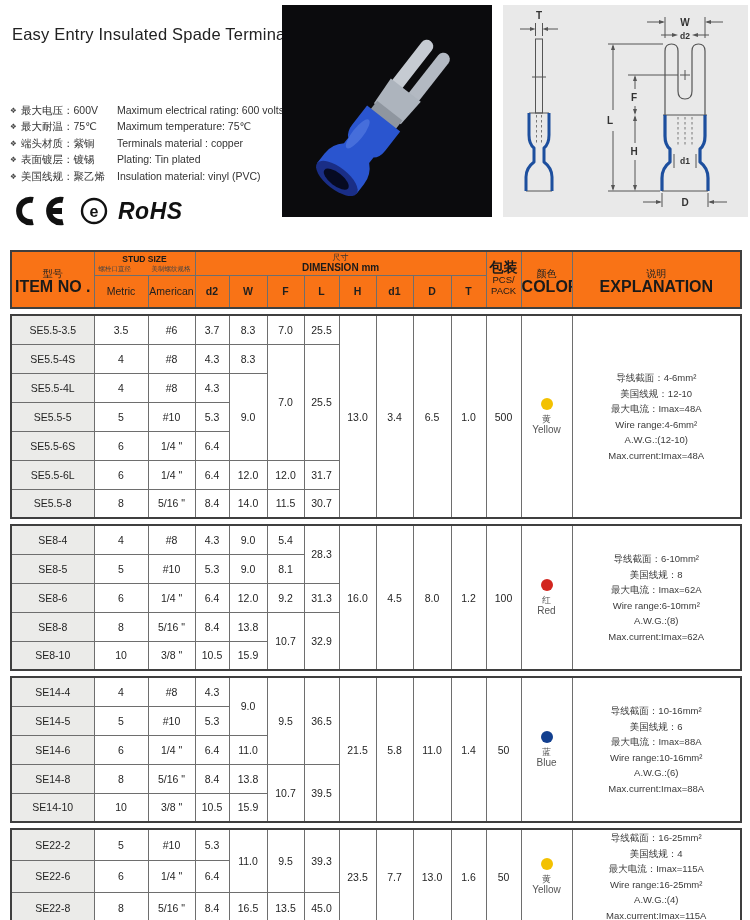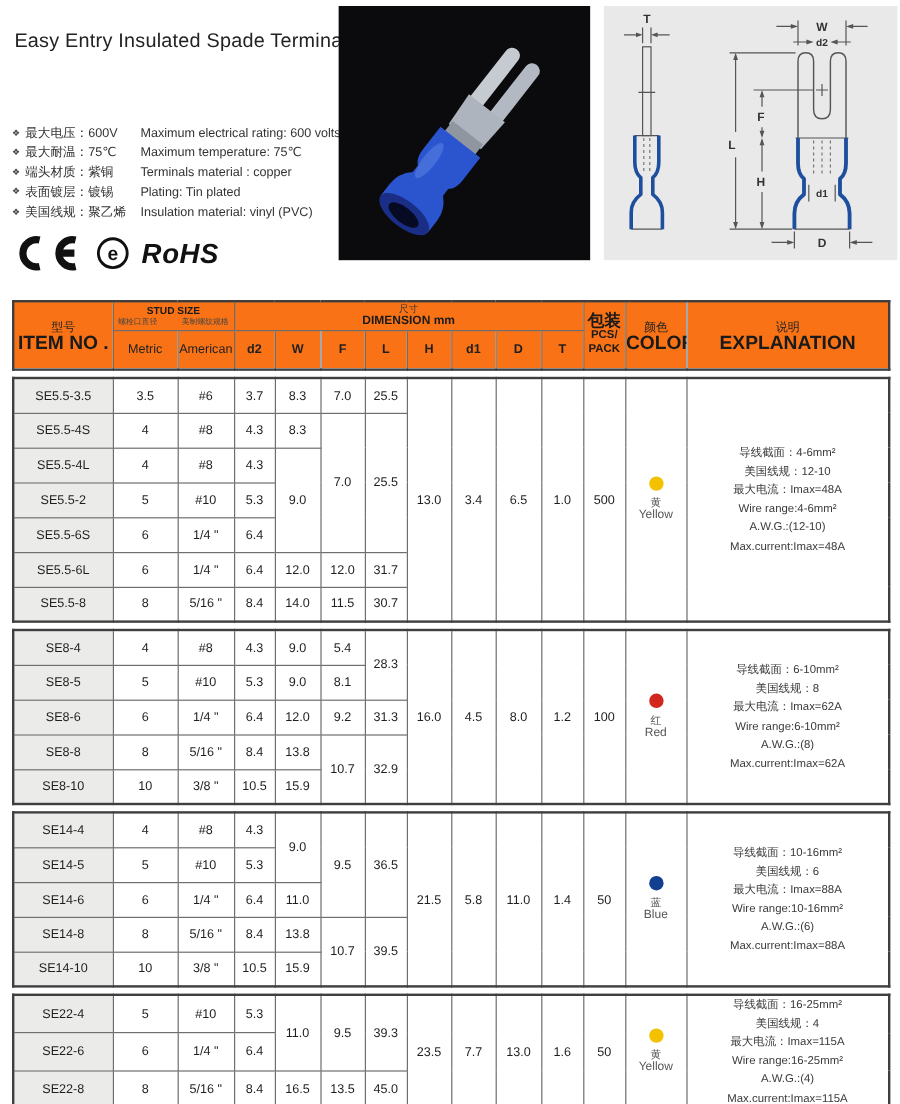--- a/index.html
+++ b/index.html
@@ -36,21 +36,21 @@
   table.hdrblk tr.hr1{height:24px;}
   table.hdrblk tr.hr2{height:33px;}
   .hz{display:block;font-size:10px;line-height:13px;color:#222;}
   .he{display:block;font-size:16px;line-height:13px;font-weight:700;color:#1a1a1a;}
   .stud-t{display:block;font-size:8.5px;font-weight:700;line-height:10px;color:#1a1a1a;}
   .stud-s{display:flex;justify-content:space-between;padding:0 4px;font-size:6.5px;line-height:9px;color:#444;}
   .dim-z{display:block;font-size:8px;line-height:9px;color:#333;}
   .dim-e{display:block;font-size:10px;line-height:12px;font-weight:700;color:#1a1a1a;}
   .dimletter{font-weight:700;font-size:11px;}
   .p3{display:block;font-size:14px;line-height:11.5px;color:#1a1a1a;font-weight:bold;}
-  .p3b{display:block;font-size:9.5px;line-height:11.5px;font-weight:700;color:#1a1a1a;}
+  .p3b{display:block;font-size:9.5px;line-height:11.5px;font-weight:400;color:#1a1a1a;}
 
   .itemcell{background:#ebebe9;color:#333;}
   .dot{display:inline-block;width:12px;height:12px;border-radius:50%;background:#ccc;}
   .c-zh{font-size:9px;line-height:10px;color:#555;margin-top:2px;}
   .c-en{font-size:10px;line-height:12px;color:#555;}
   td.expl{text-align:left;padding:0 4px 0 22px;}
   td.expl div{font-size:9.5px;line-height:15.5px;color:#3a3a3a;white-space:nowrap;}
 </style>
 </head>
 <body>
@@ -318,21 +318,21 @@
         <td rowspan="4">25.5</td>
       </tr>
       <tr>
         <td class="itemcell">SE5.5-4L</td>
         <td>4</td>
         <td>#8</td>
         <td>4.3</td>
         <td rowspan="3">9.0</td>
       </tr>
       <tr>
-        <td class="itemcell">SE5.5-2</td>
+        <td class="itemcell">SE5.5-5</td>
         <td>5</td>
         <td>#10</td>
         <td>5.3</td>
       </tr>
       <tr>
         <td class="itemcell">SE5.5-6S</td>
         <td>6</td>
         <td>1/4 "</td>
         <td>6.4</td>
       </tr>
@@ -527,21 +527,21 @@
           <col class="c7">
           <col class="c8">
           <col class="c9">
           <col class="c10">
           <col class="c11">
           <col class="c12">
           <col class="c13">
         </colgroup>
       <tbody>
           <tr>
-        <td class="itemcell">SE22-4</td>
+        <td class="itemcell">SE22-2</td>
         <td>5</td>
         <td>#10</td>
         <td>5.3</td>
         <td rowspan="2">11.0</td>
         <td rowspan="2">9.5</td>
         <td rowspan="2">39.3</td>
         <td rowspan="3">23.5</td>
         <td rowspan="3">7.7</td>
         <td rowspan="3">13.0</td>
         <td rowspan="3">1.6</td>

